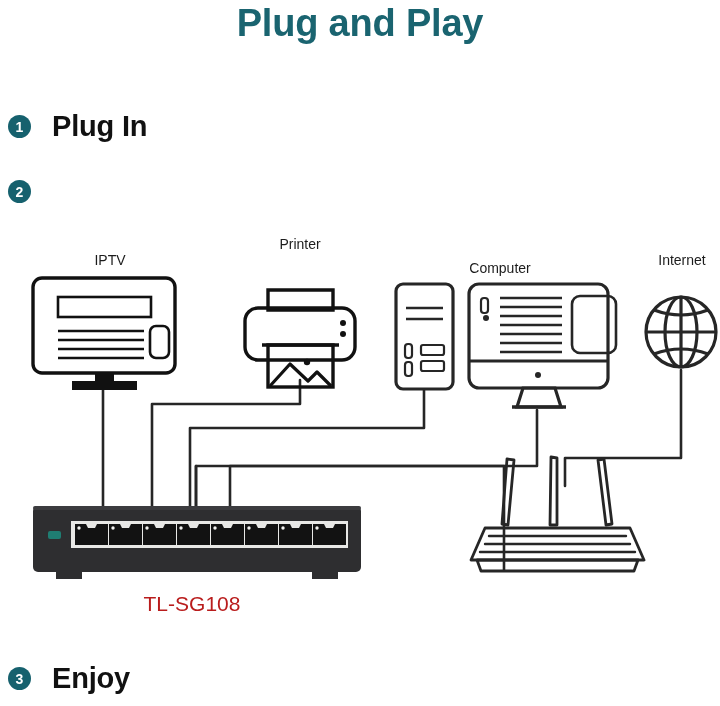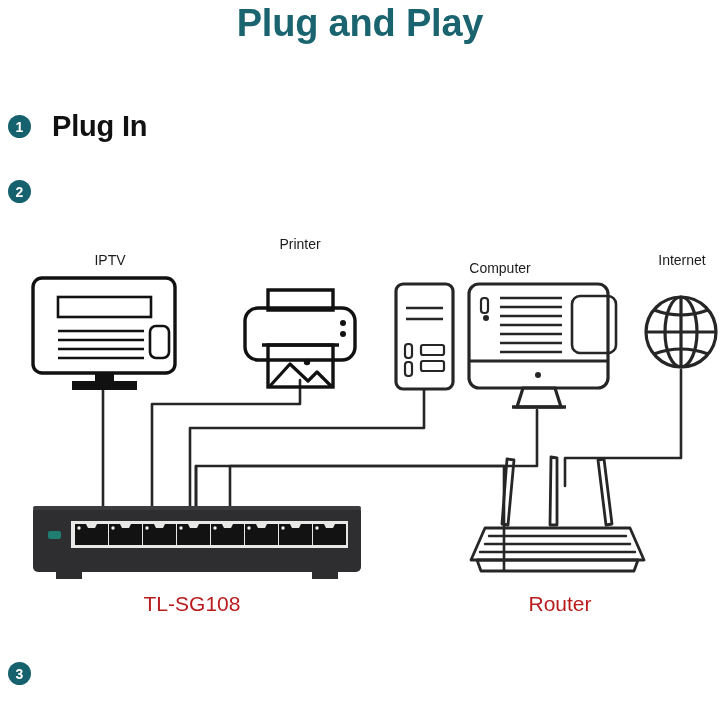--- a/index.html
+++ b/index.html
@@ -108,29 +108,29 @@
     <div class="step-badge">1</div>
     <div class="step-label">Plug In</div>
   </div>
 
   <div class="step" id="step-2">
     <div class="step-badge">2</div>
   </div>
 
   <div class="step" id="step-3">
     <div class="step-badge">3</div>
+    <div class="step-label">Enjoy</div>
   </div>
 
   <div class="dev-label" id="label-iptv">IPTV</div>
   <div class="dev-label" id="label-printer">Printer</div>
   <div class="dev-label" id="label-computer">Computer</div>
   <div class="dev-label" id="label-internet">Internet</div>
 
   <div class="big-label" id="label-switch">TL-SG108</div>
-  <div class="big-label" id="label-router">Router</div>
 
   <div id="diagram">
     <svg width="720" height="400" viewBox="0 0 720 400" xmlns="http://www.w3.org/2000/svg">
 
       <g fill="none" stroke="#262626" stroke-width="2.6" stroke-linecap="round" stroke-linejoin="round">
 
         <path d="M103,150 L103,285"></path>
 
         <path d="M300,140 L300,164 L152,164 L152,285"></path>
 

